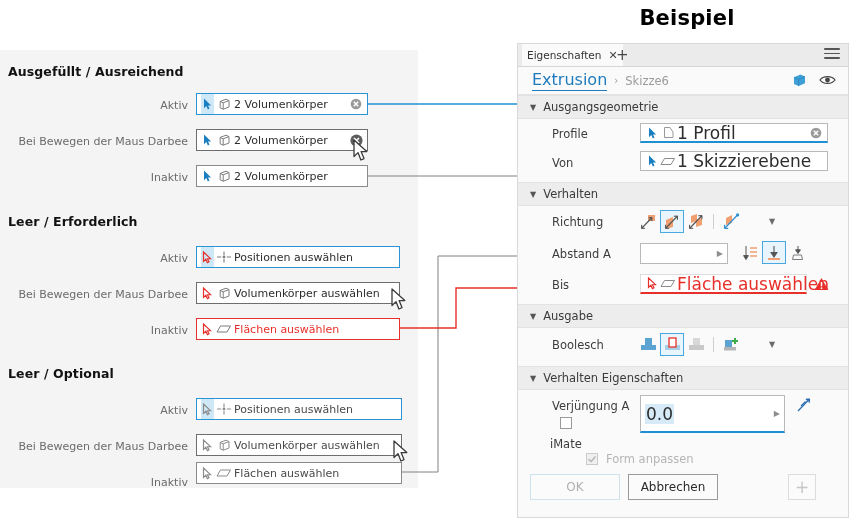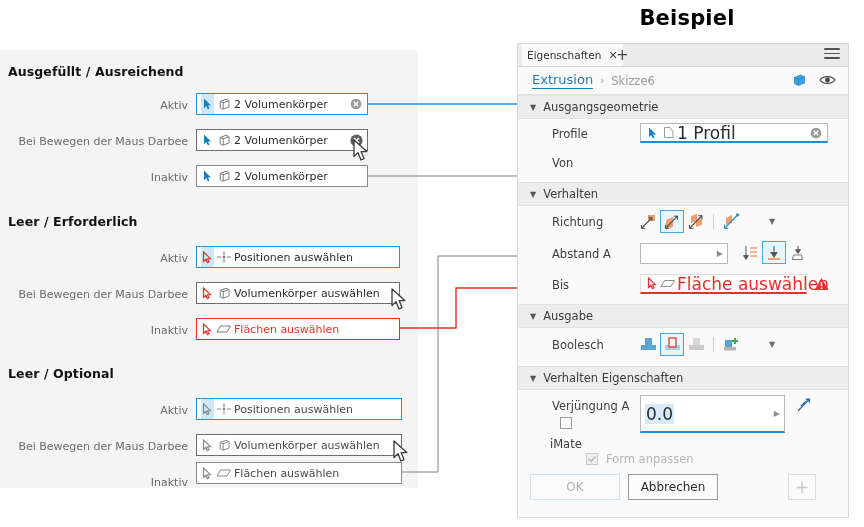--- a/index.html
+++ b/index.html
@@ -38,21 +38,21 @@
   #tabstrip{position:relative;height:22px;background:#ebebeb;border-bottom:1px solid #d6d6d6;}
   #tab-eigenschaften{position:absolute;left:4px;top:0;height:22px;display:flex;align-items:center;
     background:#fafafa;padding:0 5px;font-size:10.5px;color:#333;}
   #tab-close{margin-left:7px;font-size:11px;color:#444;cursor:pointer;}
   #tab-add{position:absolute;left:98px;top:2px;font-size:15px;color:#444;line-height:18px;}
   #tab-hamburger{position:absolute;right:8px;top:4px;width:16px;height:13px;}
   #tab-hamburger span{display:block;height:1.6px;background:#555;margin-bottom:3px;border-radius:1px;}
 
   #breadcrumb{position:relative;height:27px;background:#fafafa;display:flex;align-items:center;
     padding-left:14px;border-bottom:1px solid #e3e3e3;}
-  #bc-extrusion{color:#1e7bbd;border-bottom:1px solid #1e7bbd;font-size:13px;padding-bottom:1px;}
+  #bc-extrusion{color:#1e7bbd;border-bottom:1px solid #1e7bbd;font-size:16px;padding-bottom:1px;}
   #bc-sep{margin:0 7px;color:#9b9b9b;font-size:10px;}
   #bc-skizze{color:#9b9b9b;font-size:11.5px;}
   #bc-solid{position:absolute;right:40px;top:5px;}
   #bc-eye{position:absolute;right:12px;top:7px;}
 
   .grp-header{height:22px;background:#ededed;display:flex;align-items:center;padding-left:12px;
     font-size:11.5px;color:#3a3a3a;border-top:1px solid #e2e2e2;border-bottom:1px solid #e2e2e2;}
   .grp-caret{margin-right:7px;font-size:8px;color:#555;}
   .prow{position:relative;height:27px;display:flex;align-items:center;}
   .plabel{position:absolute;left:34px;font-size:11.5px;color:#3c3c3c;}
@@ -324,20 +324,33 @@
       <span class="fb-clear">
         <svg width="12" height="12" viewBox="0 0 12 12">
             <circle cx="6" cy="6" r="5.3" fill="#9a9a9a"></circle>
             <path d="M3.8 3.8 L8.2 8.2 M8.2 3.8 L3.8 8.2" stroke="#fff" stroke-width="1.4"></path>
           </svg>
       </span>
     </span>
   </div>
   <div class="prow" style="height:30px;">
     <span class="plabel">Von</span>
+    <span class="pfield" style="left:122px;top:3px;width:188px;">
+      <span class="pcursor">
+        <svg width="9" height="12" viewBox="0 0 9 12">
+            <path d="M1 0.6 L1 10.2 L3.3 8.0 L4.9 11.4 L6.5 10.6 L5.0 7.5 L8.1 7.4 Z" fill="#1a7fc1"></path>
+          </svg>
+      </span>
+      <span class="picon">
+        <svg width="16" height="11" viewBox="0 0 16 11">
+            <path d="M4.5 2.5 L14.5 2.5 L11 8.5 L1 8.5 Z" fill="none" stroke="#8b8b8b" stroke-width="1"></path>
+          </svg>
+      </span>
+      <span class="ptxt">1 Skizzierebene</span>
+    </span>
   </div>
 
   <div class="grp-header" style="margin-top:4px;">
     <span class="grp-caret">▼</span>
     <span>Verhalten</span>
   </div>
 
   <div class="prow" style="height:32px;">
     <span class="plabel">Richtung</span>
     <span style="position:absolute;left:118px;top:4px;display:flex;align-items:center;">

